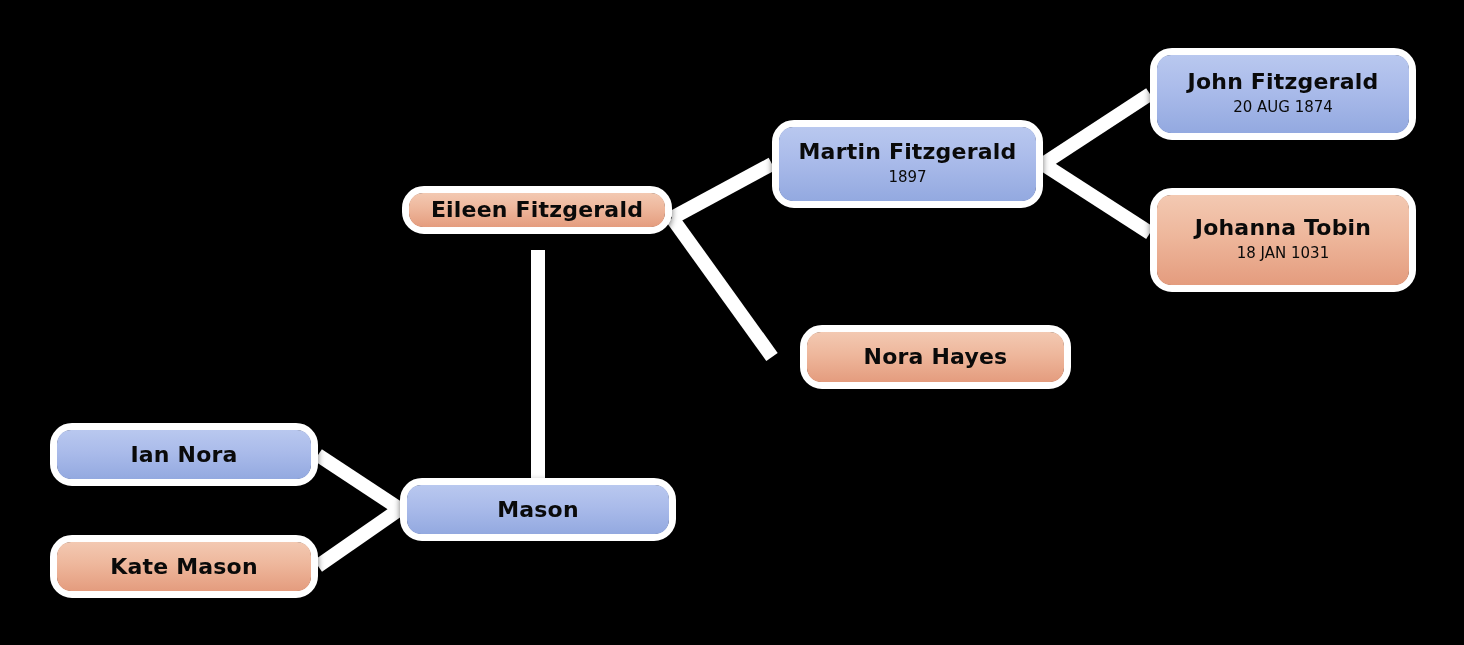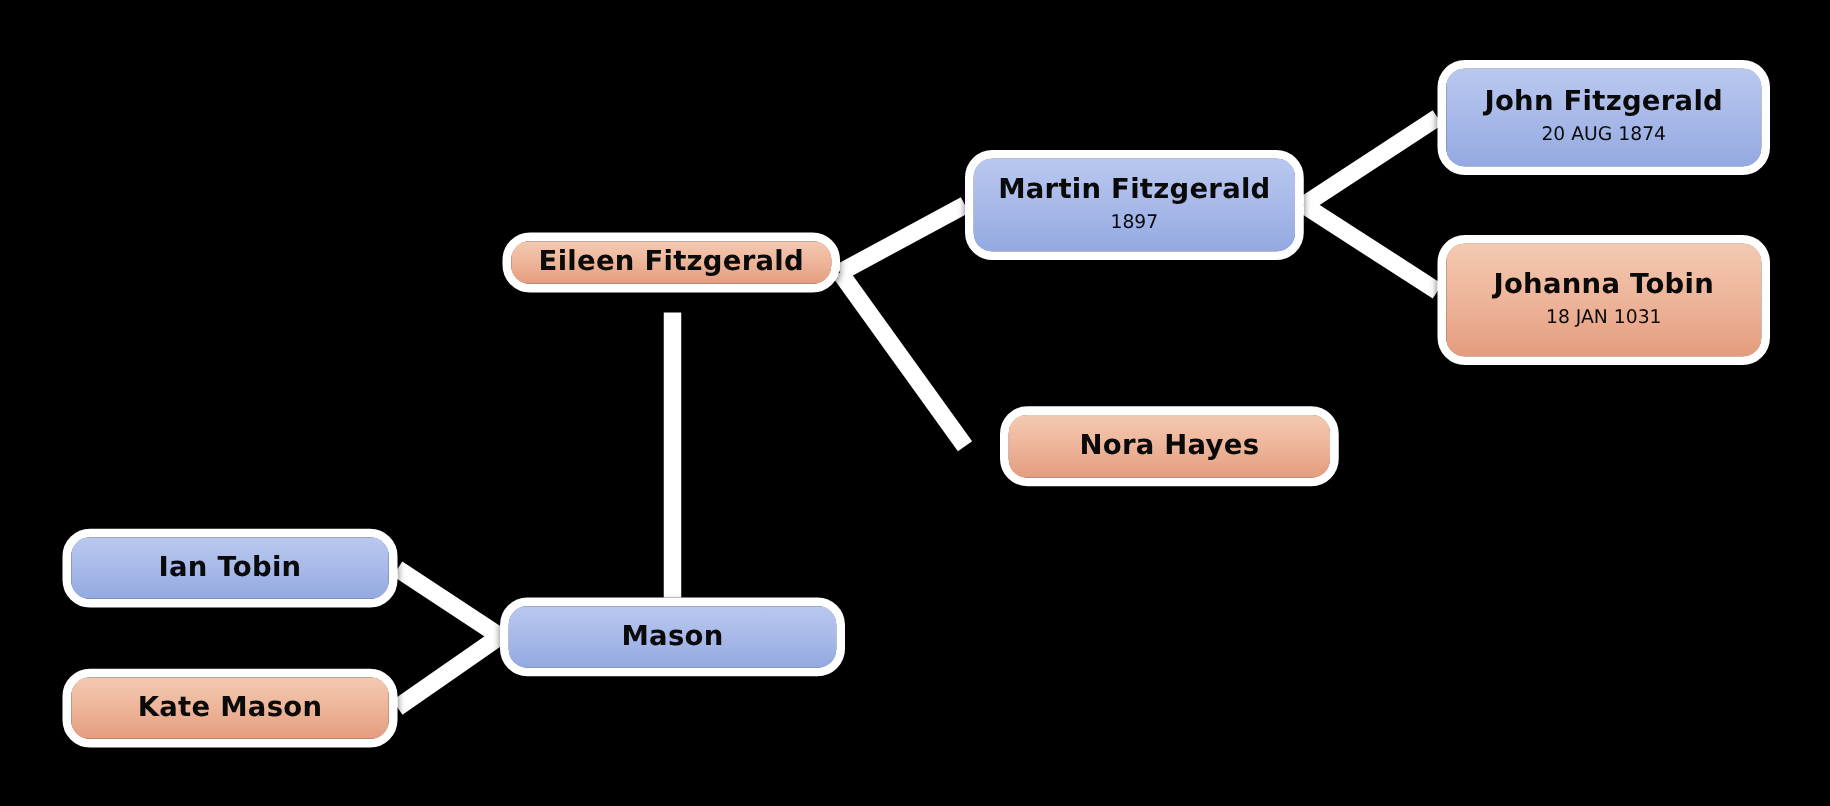--- a/index.html
+++ b/index.html
@@ -99,21 +99,21 @@
           <div class="nm">Eileen Fitzgerald</div>
         </div>
       </div>
       <div class="node male" style="left: 400px; top: 478px; width: 276px; height: 63px;">
         <div class="inner">
           <div class="nm">Mason</div>
         </div>
       </div>
       <div class="node male" style="left: 50px; top: 423px; width: 268px; height: 63px;">
         <div class="inner">
-          <div class="nm">Ian Tobin</div>
+          <div class="nm">Ian Nora</div>
         </div>
       </div>
       <div class="node female" style="left: 50px; top: 535px; width: 268px; height: 63px;">
         <div class="inner">
           <div class="nm">Kate Mason</div>
         </div>
       </div>
     </div>
 
 </div>

